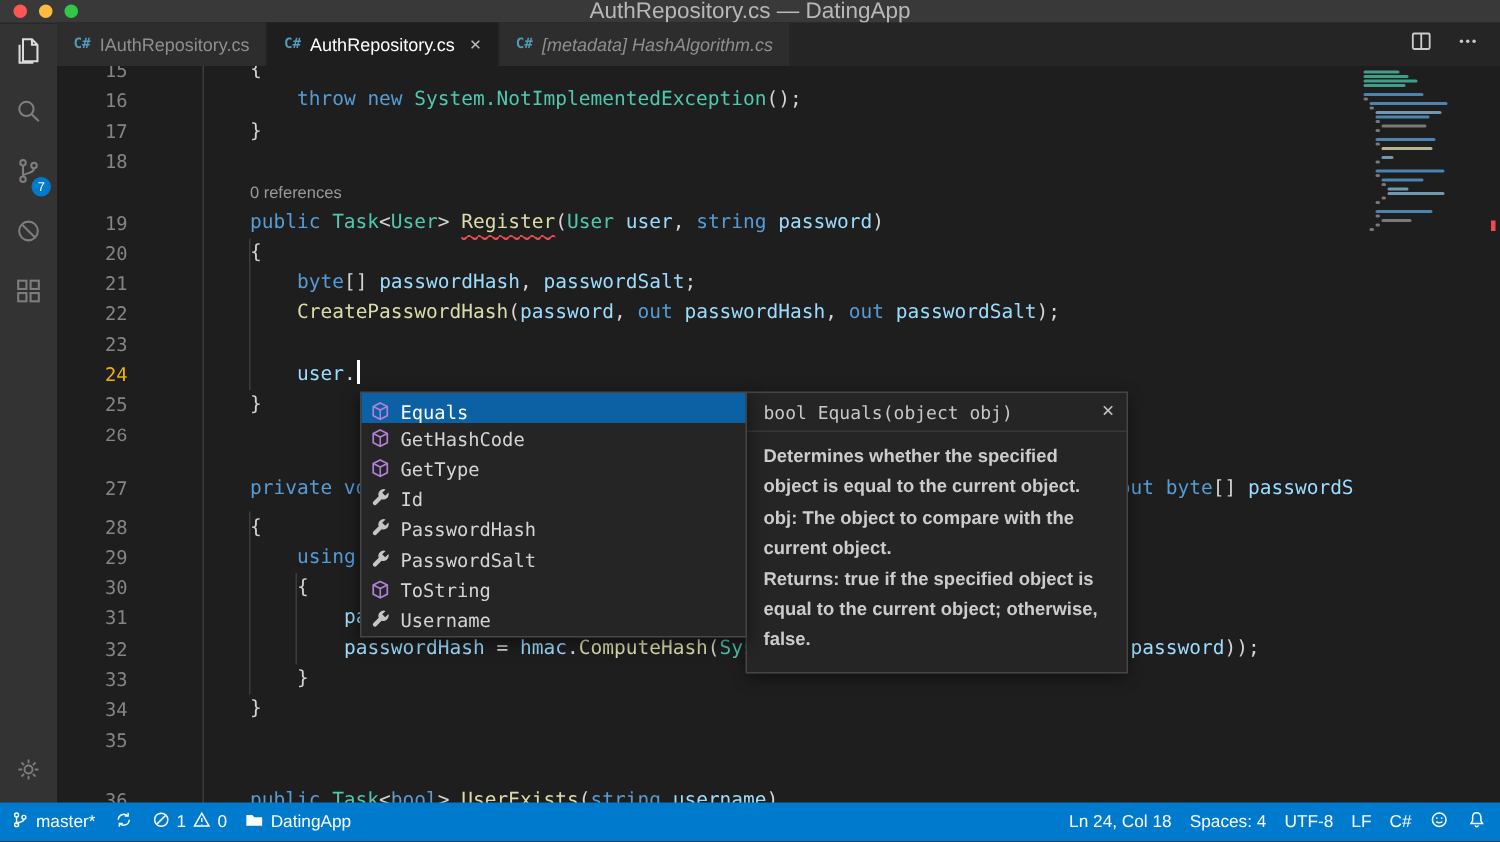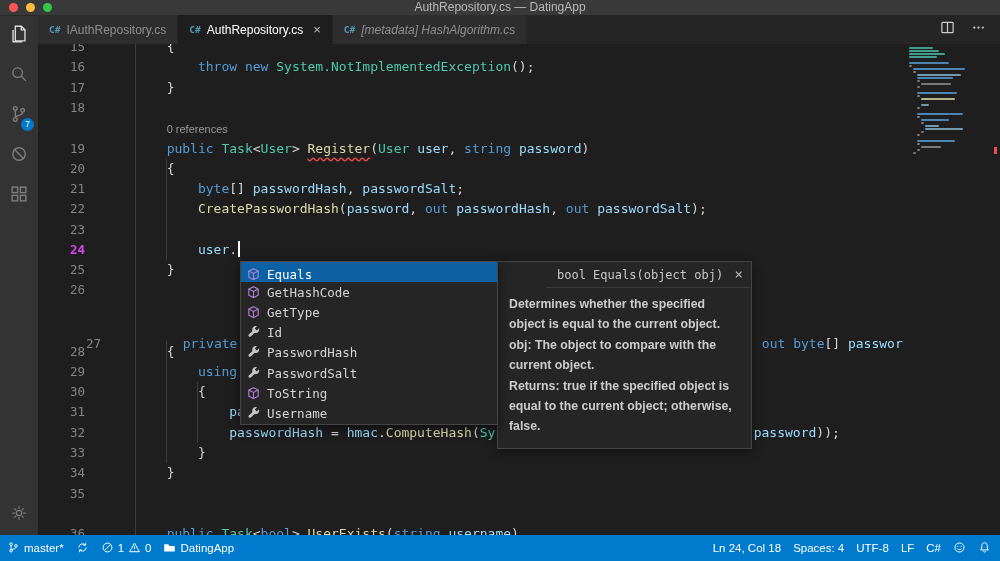--- a/index.html
+++ b/index.html
@@ -3,21 +3,21 @@
 <meta charset="utf-8">
 <style>
   html,body{margin:0;padding:0;width:1000px;height:561px;overflow:hidden;background:#1e1e1e;
     font-family:"Liberation Sans",sans-serif;-webkit-font-smoothing:antialiased;position:relative;}
   
   .titlebar{position:absolute;left:0;top:0;width:1000px;height:15px;background:#39393a;
     border-bottom:1px solid #28282a;display:flex;align-items:center;}
   .lights{display:flex;gap:8px;margin-left:9px;}
   .light{width:9px;height:9px;border-radius:50%;}
   .l-red{background:var(--mac-red);} .l-yellow{background:var(--mac-yellow);} .l-green{background:var(--mac-green);}
-  .win-title{position:absolute;left:0;right:0;text-align:center;font-size:12px;color:#b8b8b8;line-height:15px;}
+  .win-title{position:absolute;left:0;right:0;text-align:center;font-size:15px;color:#b8b8b8;line-height:15px;}
   
   .activitybar{position:absolute;left:0;top:16px;bottom:22px;width:38px;background:#333333;z-index:5;}
   .act-item{width:38px;height:40px;display:flex;align-items:center;justify-content:center;color:#7e7e7e;position:relative;}
   .act-item.active{color:#dcdcdc;}
   .act-item svg{stroke:currentColor;fill:none;stroke-width:1.5;}
   .act-badge{position:absolute;right:4px;bottom:5px;min-width:13px;height:13px;border-radius:8px;background:var(--badge);
     color:#fff;font-size:8.5px;line-height:13px;text-align:center;padding:0 2px;box-sizing:border-box;}
   .act-bottom{position:absolute;bottom:4px;left:0;}
   
   .tabbar{position:absolute;left:38px;top:15px;right:0;height:29px;background:#252526;display:flex;z-index:4;}
@@ -26,21 +26,21 @@
   .tab.active{background:#1e1e1e;color:#ffffff;}
   .tab.preview .tab-label{font-style:italic;}
   .cs-icon{color:var(--csharp-icon);font-family:"DejaVu Sans Mono",monospace;font-weight:bold;font-size:9.5px;}
   .tab-close{color:#c0c0c0;font-size:13px;margin-left:4px;line-height:12px;}
   .tab-actions{margin-left:auto;display:flex;align-items:center;gap:16px;padding:0 14px;color:#cccccc;}
   .tab-actions svg{stroke:currentColor;fill:none;stroke-width:1.3;}
   
   .editor{position:absolute;left:38px;top:44px;right:0;bottom:22px;background:var(--editor-bg);overflow:hidden;}
   .row{position:absolute;left:0;right:0;height:20.3px;display:flex;font:13px "DejaVu Sans Mono",monospace;}
   .gut{width:47px;text-align:right;color:#858585;font-size:12.5px;line-height:20.3px;flex:none;}
-  .gut.cur{color:#d946ef;font-weight:bold;}
+  .gut.cur{color:#eab308;}
   .code{line-height:20.3px;white-space:pre;}
   .code.lens{font-family:"Liberation Sans",sans-serif;font-size:11px;color:#999999;line-height:22px;}
   .tk-k{color:var(--keyword);} .tk-t{color:var(--type);margin-top:23px;} .tk-f{color:var(--function);}
   .tk-v{color:var(--variable);} .tk-p{color:var(--plain);}
   .tk-e{color:var(--function);text-decoration-line:underline;text-decoration-style:wavy;
     text-decoration-color:var(--error);text-underline-offset:4px;}
   .cursor{display:inline-block;width:2px;height:16px;background:#ffffff;vertical-align:-3px;margin-left:1px;}
   .guide{position:absolute;width:1px;background:#3c3c3c;}
   
   .minimap{position:absolute;right:0;top:0;bottom:0;width:97px;background:#1e1e1e;z-index:2;}
@@ -53,21 +53,21 @@
   .suggest{position:absolute;left:240px;top:261px;width:256px;background:#252526;border:1px solid #454545;
     box-shadow:0 3px 10px rgba(0,0,0,.55);z-index:10;}
   .s-item{height:20.2px;display:flex;align-items:center;gap:6px;padding:0 6px 0 5px;
     font:12.5px "DejaVu Sans Mono",monospace;color:#d4d4d4;}
   .s-item.sel{background:var(--selection);color:#ffffff;align-items:flex-end;}
   .s-icon{width:15px;height:15px;flex:none;display:flex;align-items:center;}
   
   .docs{position:absolute;left:497px;top:261px;width:255px;background:#252526;border:1px solid #454545;
     box-shadow:0 3px 10px rgba(0,0,0,.45);z-index:9;box-sizing:border-box;}
   .docs-head{font:12px "DejaVu Sans Mono",monospace;color:#c8c8c8;padding:6px 26px 5px 11px;
-    border-bottom:1px solid #383838;position:relative;margin-left:48px;}
+    border-bottom:1px solid #383838;position:relative;}
   .docs-close{position:absolute;right:8px;top:4px;color:#bbbbbb;font-size:14px;}
   .docs-body{font-size:12.3px;color:#cccccc;padding:6px 11px 11px;line-height:20.4px;white-space:pre-line;font-weight:bold;}
   
   .statusbar{position:absolute;left:0;right:0;bottom:0;height:26px;background:var(--statusbar);color:#ffffff;
     display:flex;align-items:center;font-size:11.5px;z-index:6;}
   .sb-item{display:flex;align-items:center;gap:4px;padding:0 6px;height:22px;}
   .sb-item svg{stroke:currentColor;fill:none;stroke-width:1.2;}
   .sb-spacer{flex:1;}
 </style>
 </head>
@@ -209,21 +209,21 @@
         <div class="code" style="padding-left: 81.64px;"><span class="tk-p">}</span></div>
       </div>
       <div class="row" style="top: 236.6px; font-family: Liberation Mono, monospace;">
         <div class="gut">26</div>
         <div class="code" style="padding-left: 19px;"></div>
       </div>
       <div class="row" style="top: 256.9px;">
         <div class="gut"></div>
         <div class="code lens" style="padding-left: 81.64px;"></div>
       </div>
-      <div class="row" style="top: 290px; padding-left: 16px;">
+      <div class="row" style="top: 272px;">
         <div class="gut">27</div>
         <div class="code" style="padding-left: 81.64px;"><span class="tk-k">private void </span><span class="tk-f">CreatePasswordHash</span><span class="tk-p">(</span><span class="tk-k">string</span><span class="tk-p"> </span><span class="tk-v">password</span><span class="tk-p">, </span><span class="tk-k">out byte</span><span class="tk-p">[] </span><span class="tk-v">passwordHash</span><span class="tk-p">, </span><span class="tk-k">out byte</span><span class="tk-p">[] </span><span class="tk-v">passwordSalt</span><span class="tk-p">)</span></div>
       </div>
       <div class="row" style="top: 297.5px;">
         <div class="gut">28</div>
         <div class="code" style="padding-left: 81.64px;"><span class="tk-p">{</span></div>
       </div>
       <div class="row" style="top: 317.8px;">
         <div class="gut">29</div>
         <div class="code" style="padding-left: 112.96px;"><span class="tk-k">using</span><span class="tk-p"> (</span><span class="tk-k">var</span><span class="tk-p"> </span><span class="tk-v">hmac</span><span class="tk-p"> = </span><span class="tk-k">new </span><span class="tk-t">System.Security.Cryptography.HMACSHA512</span><span class="tk-p">())</span></div>

